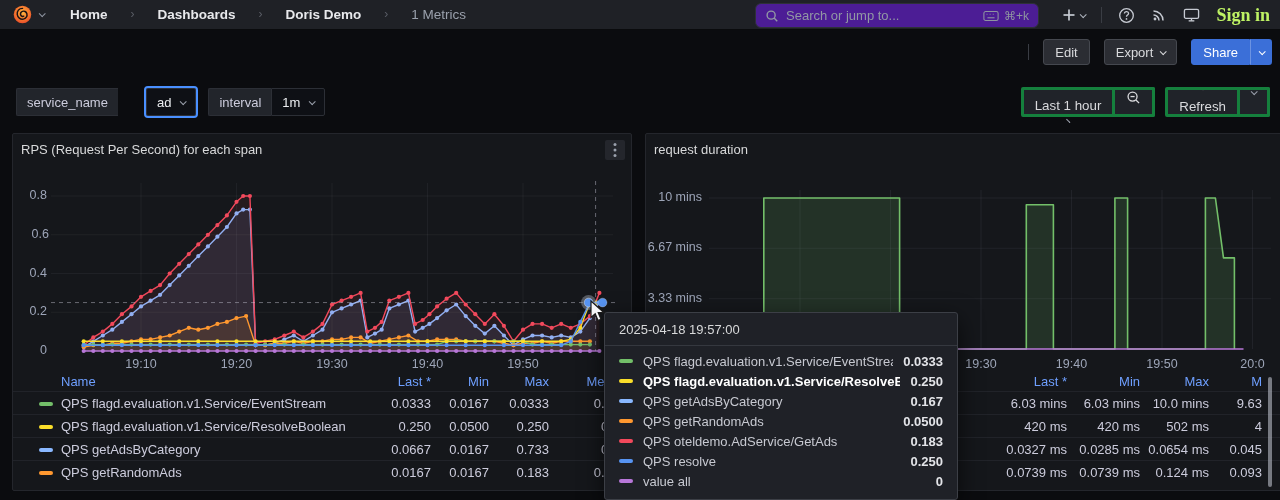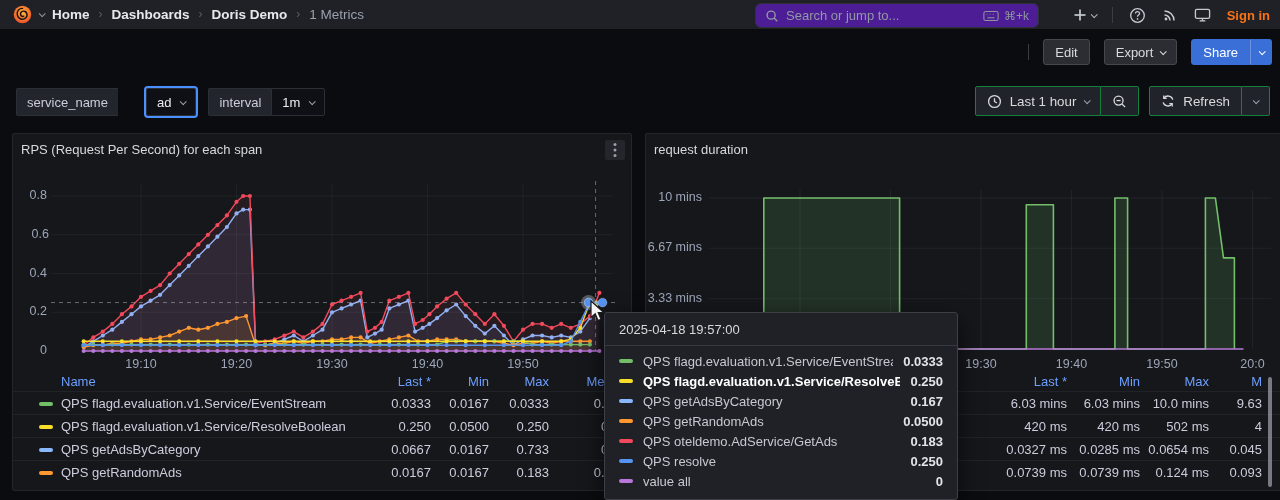--- a/index.html
+++ b/index.html
@@ -12,56 +12,56 @@
   }
   
   .topbar {
     position:absolute; top:0; left:0; width:1280px; height:30px;
     background:#1f2126; border-bottom:1px solid #0a0b0d;
     display:flex; align-items:center; padding:0 12px; z-index:10;
   }
   .nav-left { display:flex; align-items:center; gap:8px; }
   .logo { width:21px; height:21px; display:inline-flex; }
   .logo-chev { color:#8e94a0; margin-left:-2px; }
-  .breadcrumb { display:flex; align-items:flex-start; gap:9px; margin-left:0; }
+  .breadcrumb { display:flex; align-items:flex-start; gap:23px; margin-left:18px; }
   .bc-item { color:#e8e9ec; font-weight:600; font-size:13.5px; cursor:pointer; }
   .bc-sep { color:#5a5d66; font-size:12px; }
   .bc-current { color:#9aa0ac; font-weight:400; font-size:13.5px; }
   .searchbox {
     position:absolute; left:755px; top:3px; width:284px; height:25px;
     background:#4c1d95; border:1px solid #2e3138; border-radius:6px;
     display:flex; align-items:center; padding:0 9px; gap:7px; color:#8e94a0;
   }
   .searchbox .ph { flex:1; font-size:13px; color:#9298a4; }
   .searchbox .kbd { display:flex; align-items:center; gap:5px; color:#8e94a0; font-size:12px; }
   .nav-right { position:absolute; right:10px; top:0; height:30px; display:flex; align-items:center; gap:16px; color:#aeb3bd; }
   .nav-divider { width:1px; height:16px; background:#3a3d44; }
-  .signin { color:#f97316; font-weight:600; font-size:13px; cursor:pointer; }
+  .signin { color:#bef264; font-weight:600; font-size:18px; cursor:pointer;font-family:Liberation Serif, serif; }
   .icon-btn { display:inline-flex; align-items:center; gap:4px; cursor:pointer; color:#aeb3bd; }
   
   .actionbar {
     position:absolute; top:38px; right:8px; height:28px;
     display:flex; align-items:center; gap:14px; z-index:5;
   }
   .btn {
     height:26px; display:inline-flex; align-items:center; gap:7px;
     padding:0 11px; border-radius:3px; font-size:13px; cursor:pointer;
     background:#2b2d33; border:1px solid #45484f; color:#d9dadd; font-weight:500;
   }
   .btn-split { display:inline-flex; }
   .btn-primary { background:#3b6fd8; border:1px solid #3b6fd8; color:#fff; border-radius:3px 0 0 3px; }
   .btn-primary-caret { background:#3b6fd8; border:1px solid #3b6fd8; border-left:1px solid rgba(255,255,255,0.25); border-radius:0 3px 3px 0; width:22px; justify-content:center; padding:0; color:#fff; }
   
-  .filterbar { position:absolute; top:88px; left:16px; right:10px; height:28px; display:flex; align-items:flex-end; z-index:5; }
+  .filterbar { position:absolute; top:88px; left:16px; right:10px; height:28px; display:flex; align-items:center; z-index:5; }
   .var-group { display:flex; align-items:center; margin-right:12px; }
   .var-label { height:28px; display:flex; align-items:center; padding:0 10px; background:#22252b; border:1px solid #2c2f36; border-right:none; border-radius:2px 0 0 2px; color:#ccccdc; font-weight:500; }
   .var-value { height:28px; display:flex; align-items:center; gap:9px; padding:0 10px; background:#0e1015; border:1px solid #2c2f36; border-radius:0 2px 2px 0; color:#eceef1; font-weight:500; cursor:pointer; }
   .var-value.focused { outline:2px solid #4a90ff; outline-offset:0; border-radius:2px;margin-left:28px; }
   .time-group { margin-left:auto; display:flex; align-items:center; gap:10px; }
-  .tbtn { height:30px; display:inline-flex; align-items:center; gap:8px; padding:0 11px; background:#202329; border:1px solid #15803d; border-radius:2px; color:#d9dadd; font-weight:500; cursor:pointer; }
+  .tbtn { height:30px; display:inline-flex; align-items:center; gap:8px; padding:0 11px; background:#202329; border:3px solid #15803d; border-radius:2px; color:#d9dadd; font-weight:500; cursor:pointer;flex-direction:column; }
   .tbtn.joined-l { border-radius:2px 0 0 2px; }
   .tbtn.joined-r { border-radius:0 2px 2px 0; border-left:none; }
   .tgroup { display:inline-flex; }
   
   .panel { position:absolute; top:133px; height:358px; background:#15171b; border:1px solid #24262c; border-radius:2px; }
   .panel-left { left:12px; width:620px; }
   .panel-right { left:645px; width:660px; }
   .panel-title { position:absolute; top:8px; left:8px; font-size:13px; font-weight:500; color:#d8d9da; }
   .kebab { position:absolute; top:6px; right:6px; width:20px; height:20px; display:flex; align-items:center; justify-content:center; border-radius:2px; background:#24262c; color:#9aa0ac; cursor:pointer; }
   .chart-svg { position:absolute; left:0; overflow:visible; }

